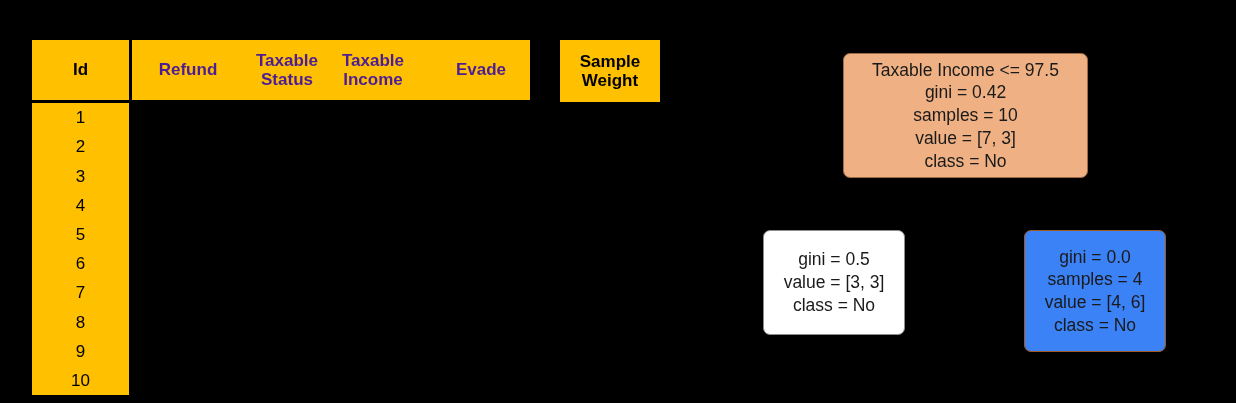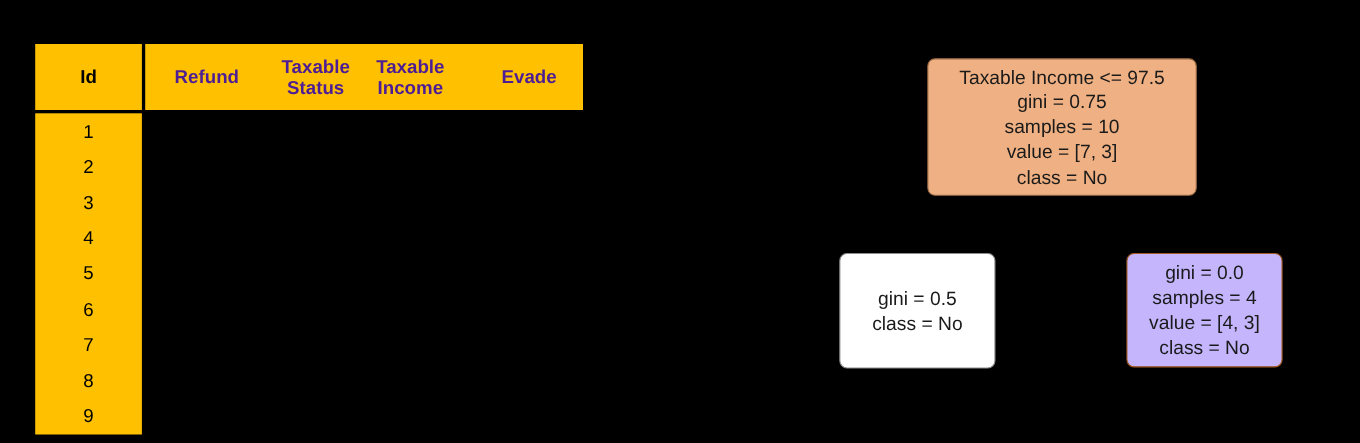--- a/index.html
+++ b/index.html
@@ -142,71 +142,75 @@
     top: 230px;
     width: 142px;
     height: 105px;
     background: #FFFFFF;
     border: 1px solid #8d8d8d;
   }
   #node-right {
     left: 324px;
     top: 230px;
     width: 142px;
-    height: 104px;
-    background: #c4b5fd;
+    height: 122px;
+    background: #3b82f6;
     border: 1px solid #a35a22;
   }
 </style>
 </head>
 <body>
 
 <div id="data-table">
 
   <div class="hdr-cell" id="hdr-id">Id</div>
 
   <div id="hdr-strip">
     <div class="hdr-sub" id="hdr-refund">Refund</div>
     <div class="hdr-sub" id="hdr-marital">Taxable
 Status</div>
     <div class="hdr-sub" id="hdr-taxable">Taxable
 Income</div>
     <div class="hdr-sub" id="hdr-evade">Evade</div>
   </div>
 
+  <div class="hdr-cell" id="hdr-sample">Sample
+Weight</div>
 
   <div id="id-column">
     <div class="id-cell">1</div>
     <div class="id-cell">2</div>
     <div class="id-cell">3</div>
     <div class="id-cell">4</div>
     <div class="id-cell">5</div>
     <div class="id-cell">6</div>
     <div class="id-cell">7</div>
     <div class="id-cell">8</div>
     <div class="id-cell">9</div>
+    <div class="id-cell">10</div>
   </div>
 
 </div>
 
 <div id="decision-tree">
 
   <div class="tree-node" id="node-root">
     <div class="nline">Taxable Income &lt;= 97.5</div>
-    <div class="nline">gini = 0.75</div>
+    <div class="nline">gini = 0.42</div>
     <div class="nline">samples = 10</div>
     <div class="nline">value = [7, 3]</div>
     <div class="nline">class = No</div>
   </div>
 
   <div class="tree-node" id="node-left">
     <div class="nline">gini = 0.5</div>
+    <div class="nline">value = [3, 3]</div>
     <div class="nline">class = No</div>
   </div>
 
   <div class="tree-node" id="node-right">
     <div class="nline">gini = 0.0</div>
     <div class="nline">samples = 4</div>
-    <div class="nline">value = [4, 3]</div>
+    <div class="nline">value = [4, 6]</div>
     <div class="nline">class = No</div>
   </div>
 
 </div>
 
 </body></html>

